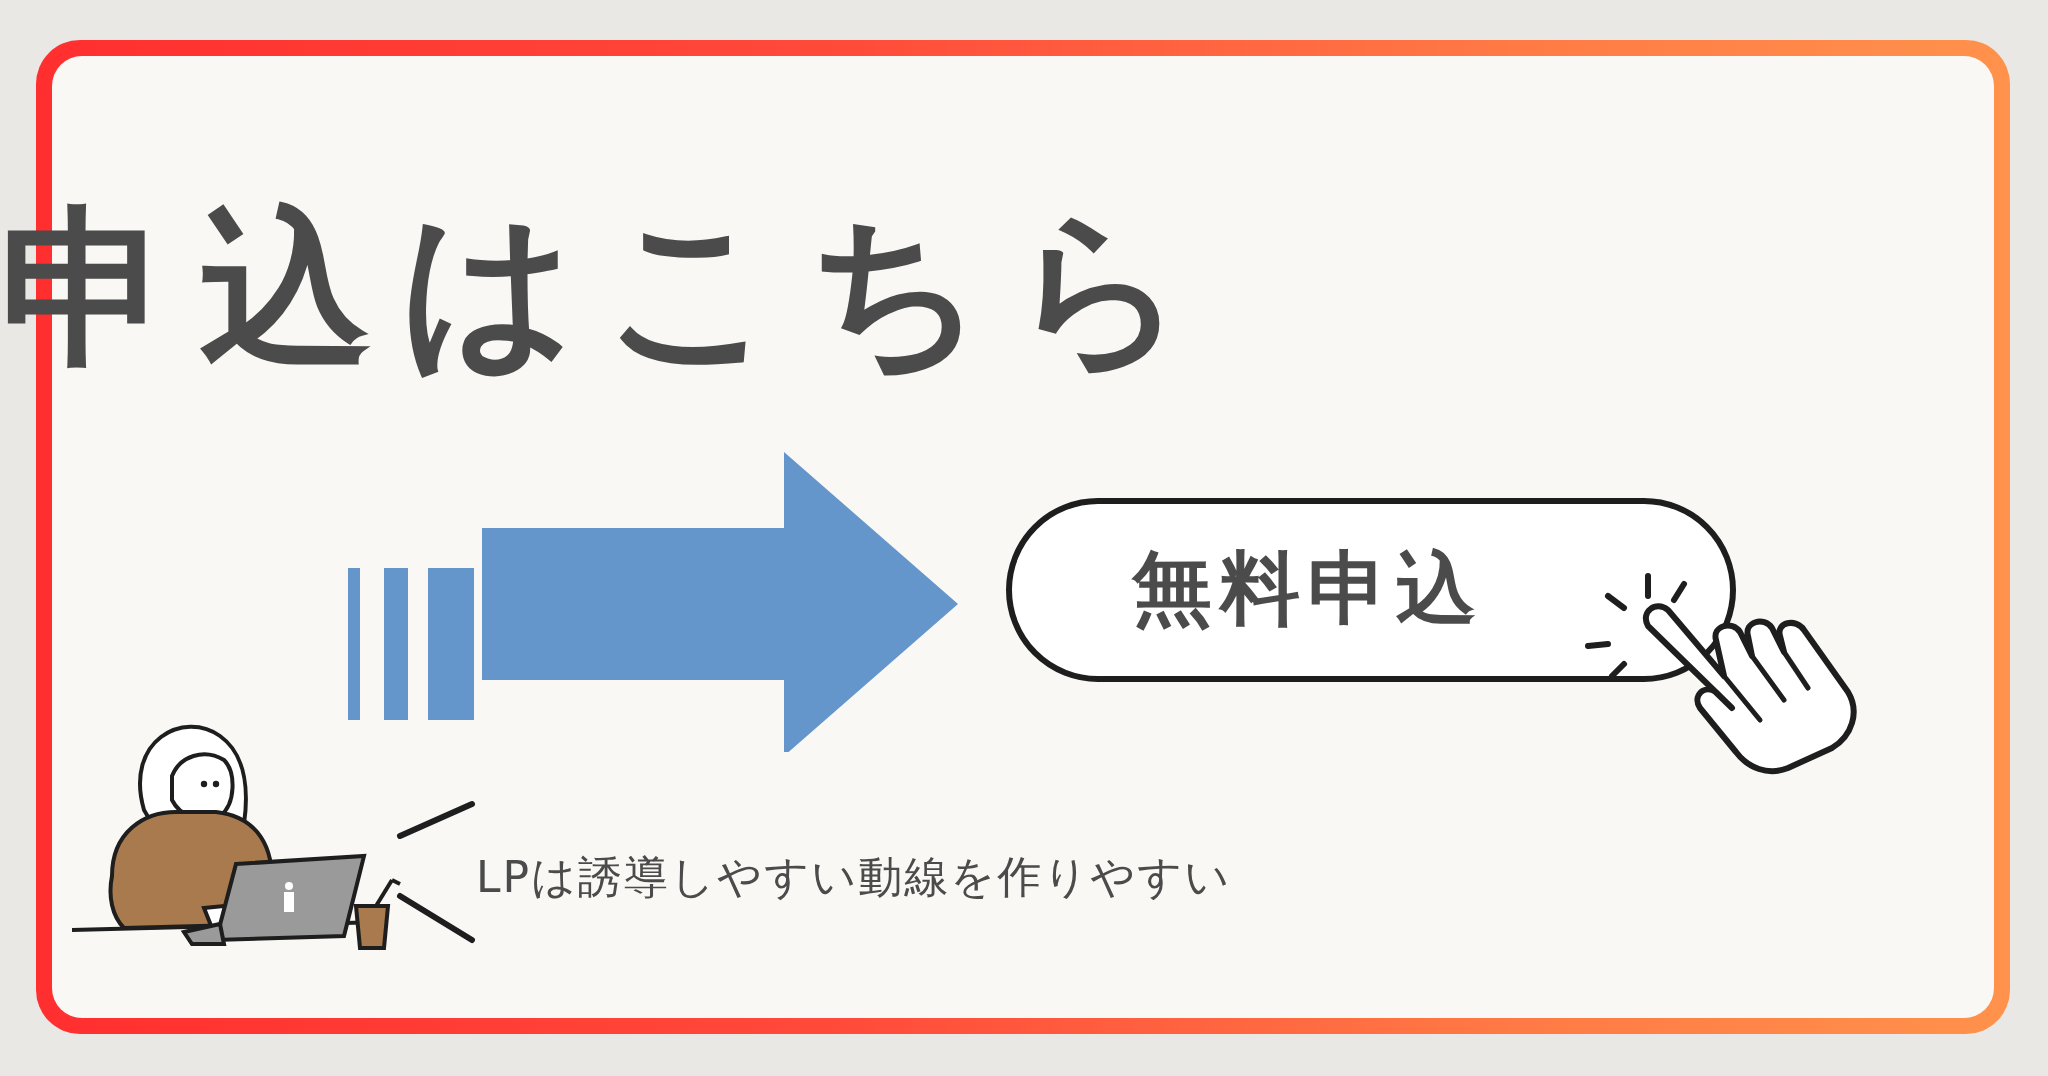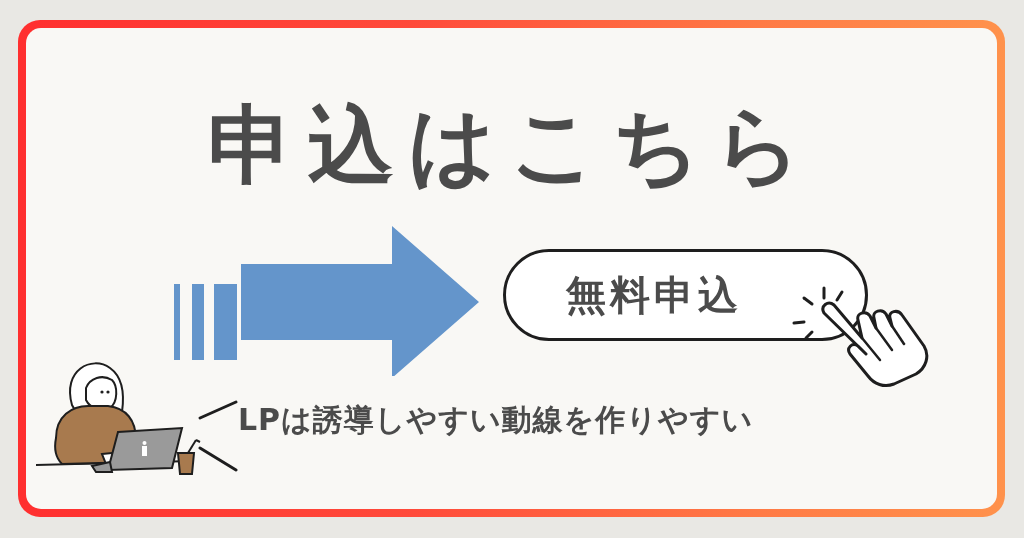--- a/index.html
+++ b/index.html
@@ -13,40 +13,40 @@
     position:absolute; left:18px; top:20px; width:987px; height:497px;
     border-radius:22px;
     background:linear-gradient(90deg, #ff2f2f 0%, #ff4a3a 40%, #ff7a45 75%, #ff924c 100%);
     box-sizing:border-box;
   }
   .inner {
     position:absolute; left:8px; top:8px; right:8px; bottom:8px;
     background:#f9f8f5; border-radius:15px;
   }
   .title {
-    position:absolute; left:0; right:0; top:90px; text-align:center;
+    position:absolute; left:0; right:0; top:90px; text-align:left;
     font-size:86px; font-weight:bold; color:#4b4b4b; letter-spacing:14px;
     line-height:110px;
   }
   .arrow { position:absolute; left:154px; top:226px; }
   .cta {
     position:absolute; left:503px; top:249px; width:365px; height:92px;
     border:3px solid #1e1e1e; border-radius:48px; background:#ffffff;
     box-sizing:border-box;
   }
   .cta-label {
     position:absolute; left:60px; top:0; height:86px; line-height:86px;
     font-size:40px; font-weight:bold; color:#4b4b4b; letter-spacing:4px;
   }
   .hand { position:absolute; left:784px; top:268px; }
   .person { position:absolute; left:32px; top:350px; }
   .speech { position:absolute; left:178px; top:380px; }
   .caption {
-    position:absolute; left:238px; top:392px; height:56px; line-height:56px;
-    font-size:30px; font-weight:bold; color:#4b4b4b; letter-spacing:1px;
+    position:absolute; left:238px; top:412px; height:56px; line-height:56px;
+    font-size:22px; font-weight:normal; color:#4b4b4b; letter-spacing:1px;
   }
 </style>
 </head>
 <body>
 
 <div class="frame">
   <div class="inner">
   </div>
 </div>
 

